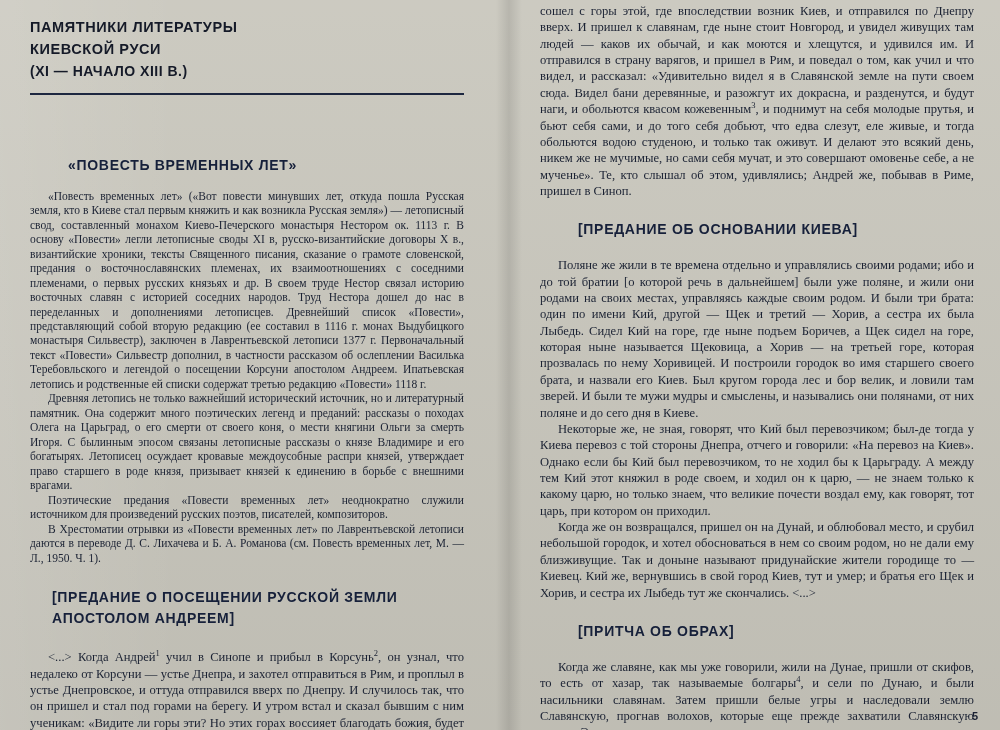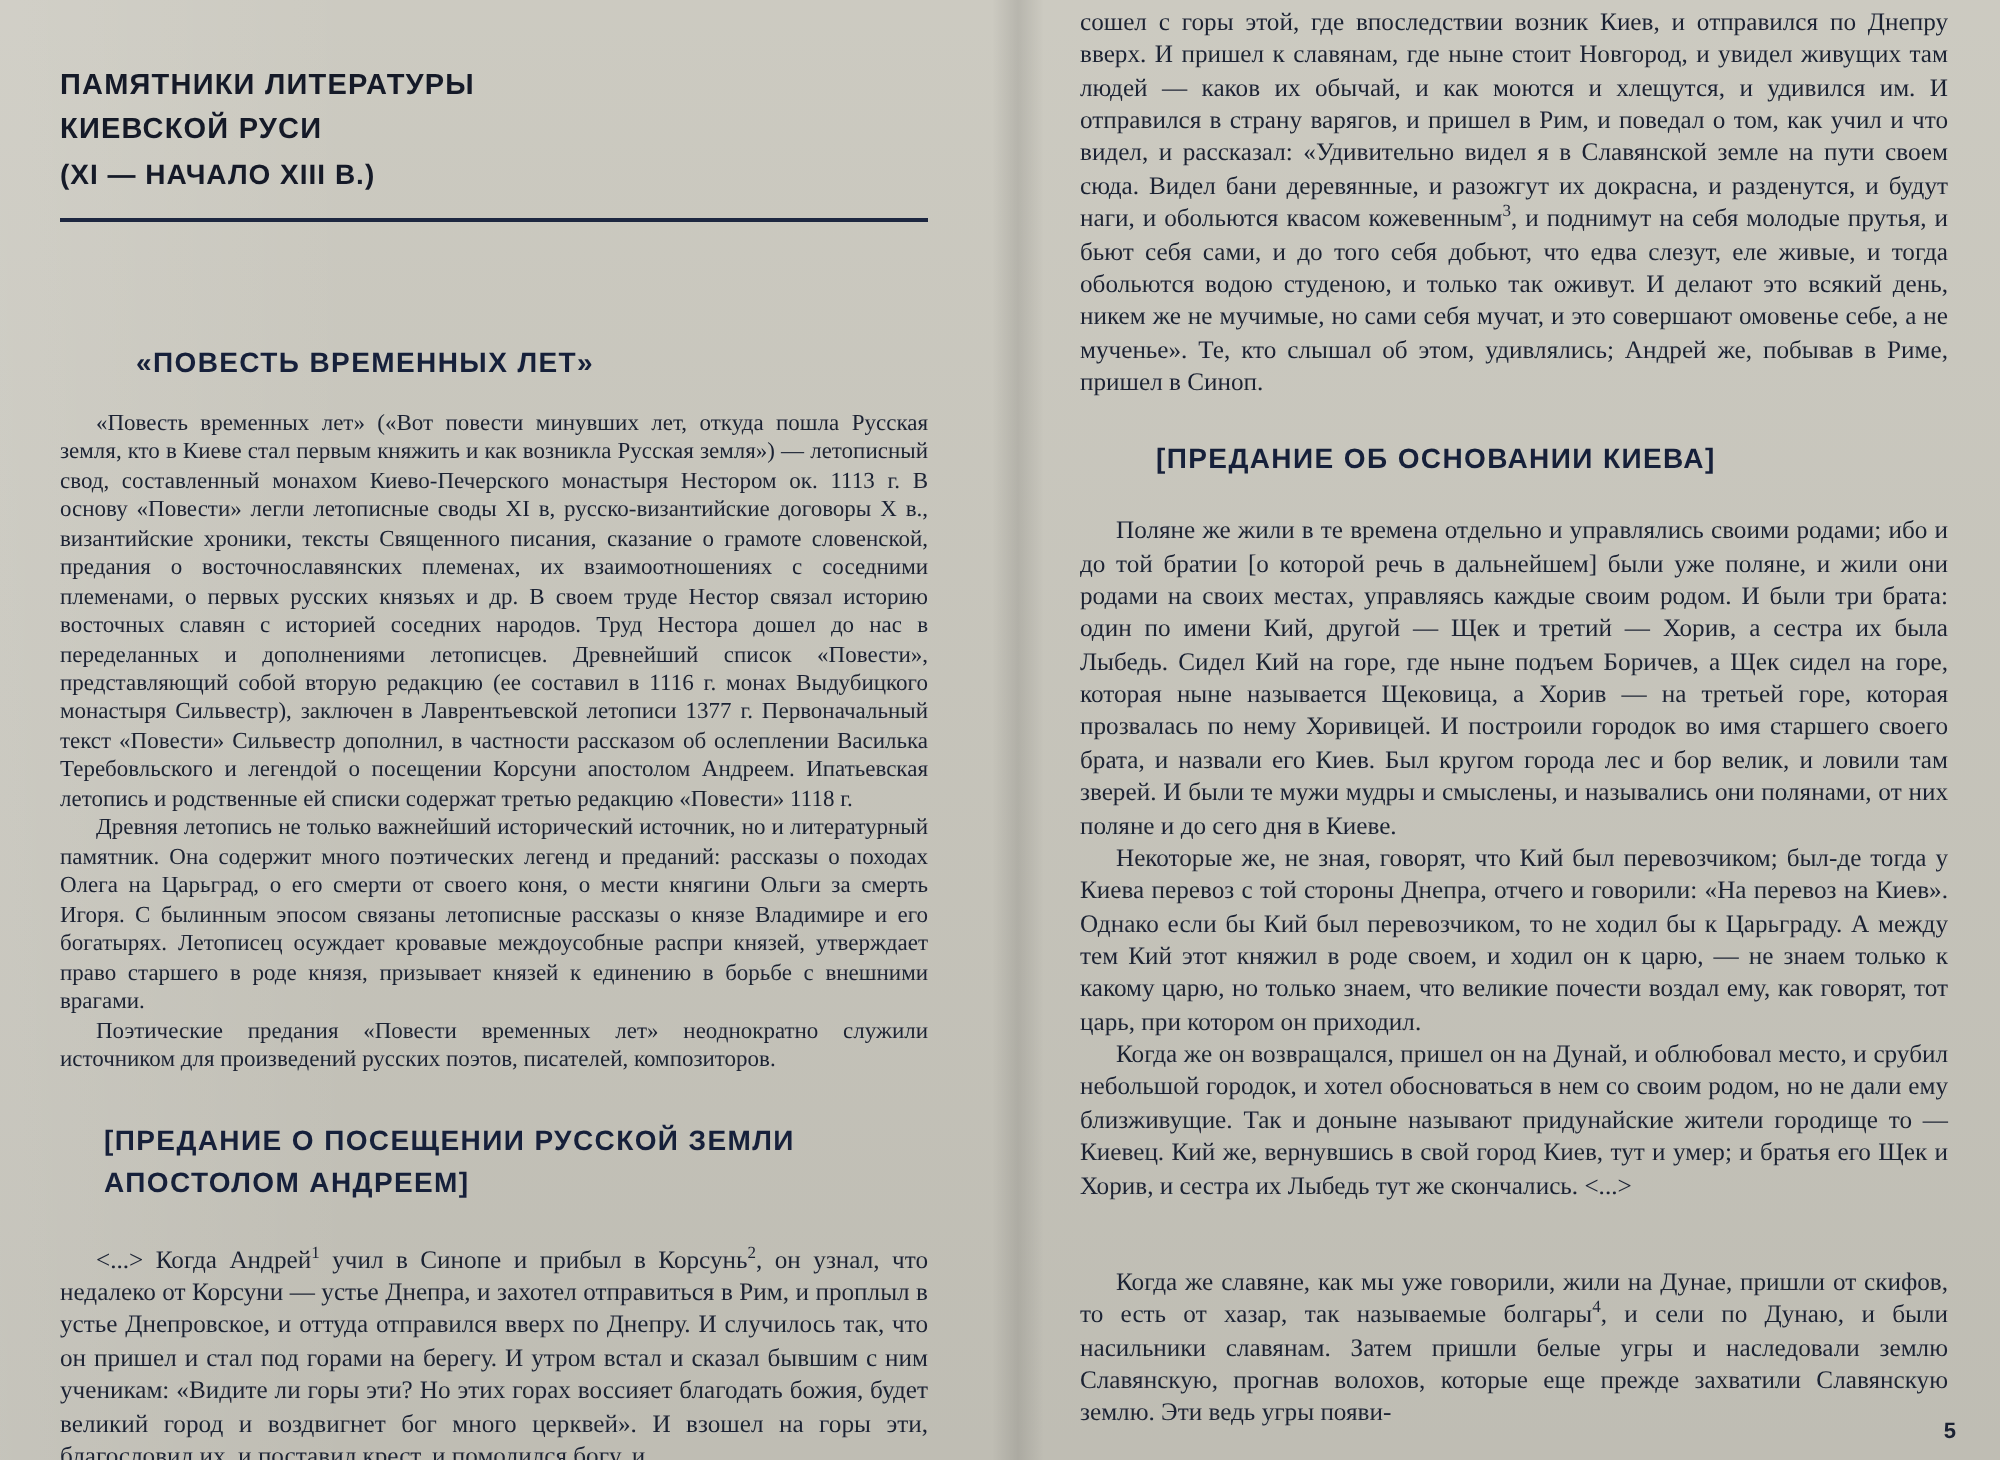--- a/index.html
+++ b/index.html
@@ -28,21 +28,21 @@
     height: 730px;
     background: linear-gradient(to right, rgba(0,0,0,0.00), rgba(0,0,0,0.10), rgba(0,0,0,0.00));
     pointer-events: none;
   }
   .col {
     position: absolute;
     top: 0;
     height: 730px;
     box-sizing: border-box;
   }
-  .col-left  { left: 0;     width: 500px; padding: 30px 36px 10px 30px; }
+  .col-left  { left: 0;     width: 500px; padding: 14px 36px 10px 30px; }
   .col-right { left: 500px; width: 500px; padding: 3px 26px 10px 40px; }
 
   .booktitle {
     font-family: "Liberation Sans", "DejaVu Sans", sans-serif;
     font-weight: bold;
     font-size: 14.5px;
     letter-spacing: 0.6px;
     line-height: 1.55;
     color: #151a28;
     margin: 2px 0 0 0;
@@ -123,20 +123,21 @@
     <div class="spacer-22"></div>
     <div class="spacer-18"></div>
 
     <div class="section-head indent">«ПОВЕСТЬ ВРЕМЕННЫХ ЛЕТ»</div>
 
     <div class="spacer-6"></div>
 
     <p class="body small">«Повесть временных лет» («Вот повести минувших лет, откуда пошла Русская земля, кто в Киеве стал первым княжить и как возникла Русская земля») — летописный свод, составленный монахом Киево-Печерского монастыря Нестором ок. 1113 г. В основу «Повести» легли летописные своды XI в, русско-византийские договоры X в., византийские хроники, тексты Священного писания, сказание о грамоте словенской, предания о восточнославянских племенах, их взаимоотношениях с соседними племенами, о первых русских князьях и др. В своем труде Нестор связал историю восточных славян с историей соседних народов. Труд Нестора дошел до нас в переделанных и дополнениями летописцев. Древнейший список «Повести», представляющий собой вторую редакцию (ее составил в 1116 г. монах Выдубицкого монастыря Сильвестр), заключен в Лаврентьевской летописи 1377 г. Первоначальный текст «Повести» Сильвестр дополнил, в частности рассказом об ослеплении Василька Теребовльского и легендой о посещении Корсуни апостолом Андреем. Ипатьевская летопись и родственные ей списки содержат третью редакцию «Повести» 1118 г.</p>
     <p class="body small">Древняя летопись не только важнейший исторический источник, но и литературный памятник. Она содержит много поэтических легенд и преданий: рассказы о походах Олега на Царьград, о его смерти от своего коня, о мести княгини Ольги за смерть Игоря. С былинным эпосом связаны летописные рассказы о князе Владимире и его богатырях. Летописец осуждает кровавые междоусобные распри князей, утверждает право старшего в роде князя, призывает князей к единению в борьбе с внешними врагами.</p>
     <p class="body small">Поэтические предания «Повести временных лет» неоднократно служили источником для произведений русских поэтов, писателей, композиторов.</p>
+    <p class="body small"><span>В Хрестоматии отрывки из «Повести временных лет» по Лаврентьевской летописи даются в переводе Д. С. Лихачева и Б. А. Романова (см. Повесть временных лет, М. — Л., 1950. Ч. 1).</span></p>
 
     <div class="spacer-22"></div>
 
     <div class="section-head center-ish">
       <span>[ПРЕДАНИЕ О ПОСЕЩЕНИИ РУССКОЙ ЗЕМЛИ</span><br>
       <span>АПОСТОЛОМ АНДРЕЕМ]</span>
     </div>
 
     <div class="spacer-10"></div>
 
@@ -153,20 +154,21 @@
     <div class="section-head indent">[ПРЕДАНИЕ ОБ ОСНОВАНИИ КИЕВА]</div>
 
     <div class="spacer-10"></div>
 
     <p class="body">Поляне же жили в те времена отдельно и управлялись своими родами; ибо и до той братии [о которой речь в дальнейшем] были уже поляне, и жили они родами на своих местах, управляясь каждые своим родом. И были три брата: один по имени Кий, другой — Щек и третий — Хорив, а сестра их была Лыбедь. Сидел Кий на горе, где ныне подъем Боричев, а Щек сидел на горе, которая ныне называется Щековица, а Хорив — на третьей горе, которая прозвалась по нему Хоривицей. И построили городок во имя старшего своего брата, и назвали его Киев. Был кругом города лес и бор велик, и ловили там зверей. И были те мужи мудры и смыслены, и назывались они полянами, от них поляне и до сего дня в Киеве.</p>
     <p class="body">Некоторые же, не зная, говорят, что Кий был перевозчиком; был-де тогда у Киева перевоз с той стороны Днепра, отчего и говорили: «На перевоз на Киев». Однако если бы Кий был перевозчиком, то не ходил бы к Царьграду. А между тем Кий этот княжил в роде своем, и ходил он к царю, — не знаем только к какому царю, но только знаем, что великие почести воздал ему, как говорят, тот царь, при котором он приходил.</p>
     <p class="body">Когда же он возвращался, пришел он на Дунай, и облюбовал место, и срубил небольшой городок, и хотел обосноваться в нем со своим родом, но не дали ему близживущие. Так и доныне называют придунайские жители городище то — Киевец. Кий же, вернувшись в свой город Киев, тут и умер; и братья его Щек и Хорив, и сестра их Лыбедь тут же скончались. &lt;...&gt;</p>
 
     <div class="spacer-22"></div>
 
+    <div class="section-head indent">[ПРИТЧА ОБ ОБРАХ]</div>
 
     <div class="spacer-10"></div>
 
     <p class="body"><span>Когда же славяне, как мы уже говорили, жили на Дунае, пришли от скифов, то есть от хазар, так называемые болгары</span><sup>4</sup><span>, и сели по Дунаю, и были насильники славянам. Затем пришли белые угры и наследовали землю Славянскую, прогнав волохов, которые еще прежде захватили Славянскую землю. Эти ведь угры появи-</span></p>
 
     <div class="pagenum">5</div>
 
   </div>
 
 </div>

